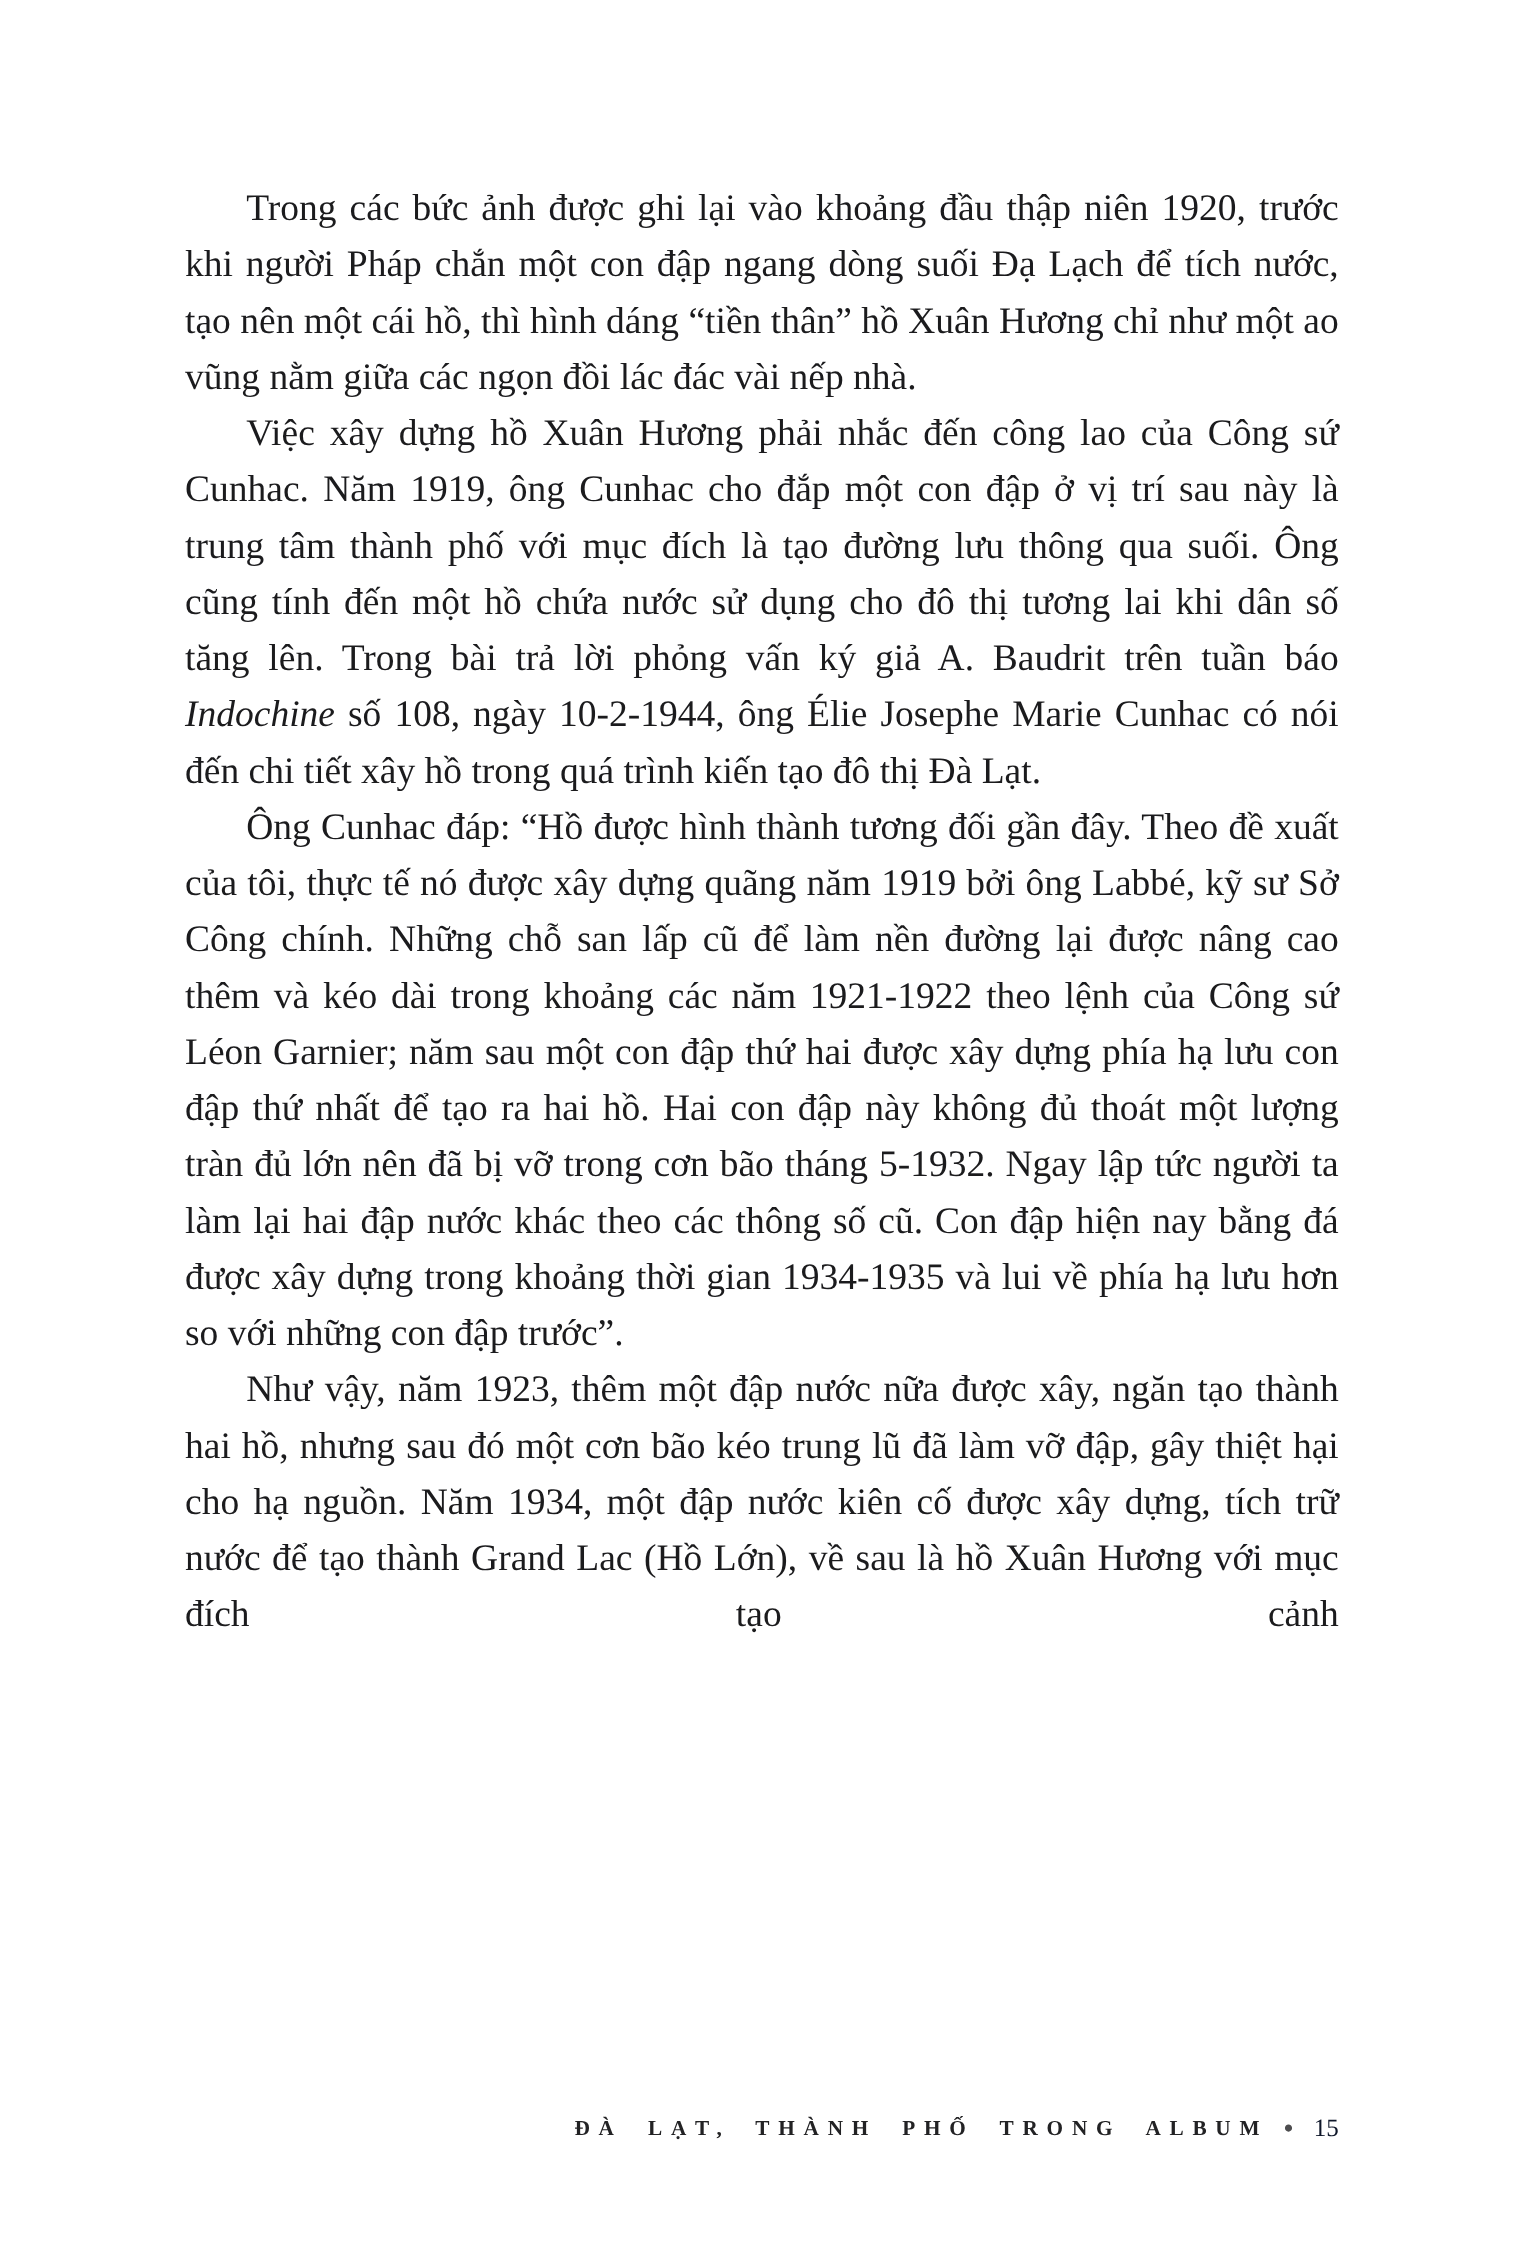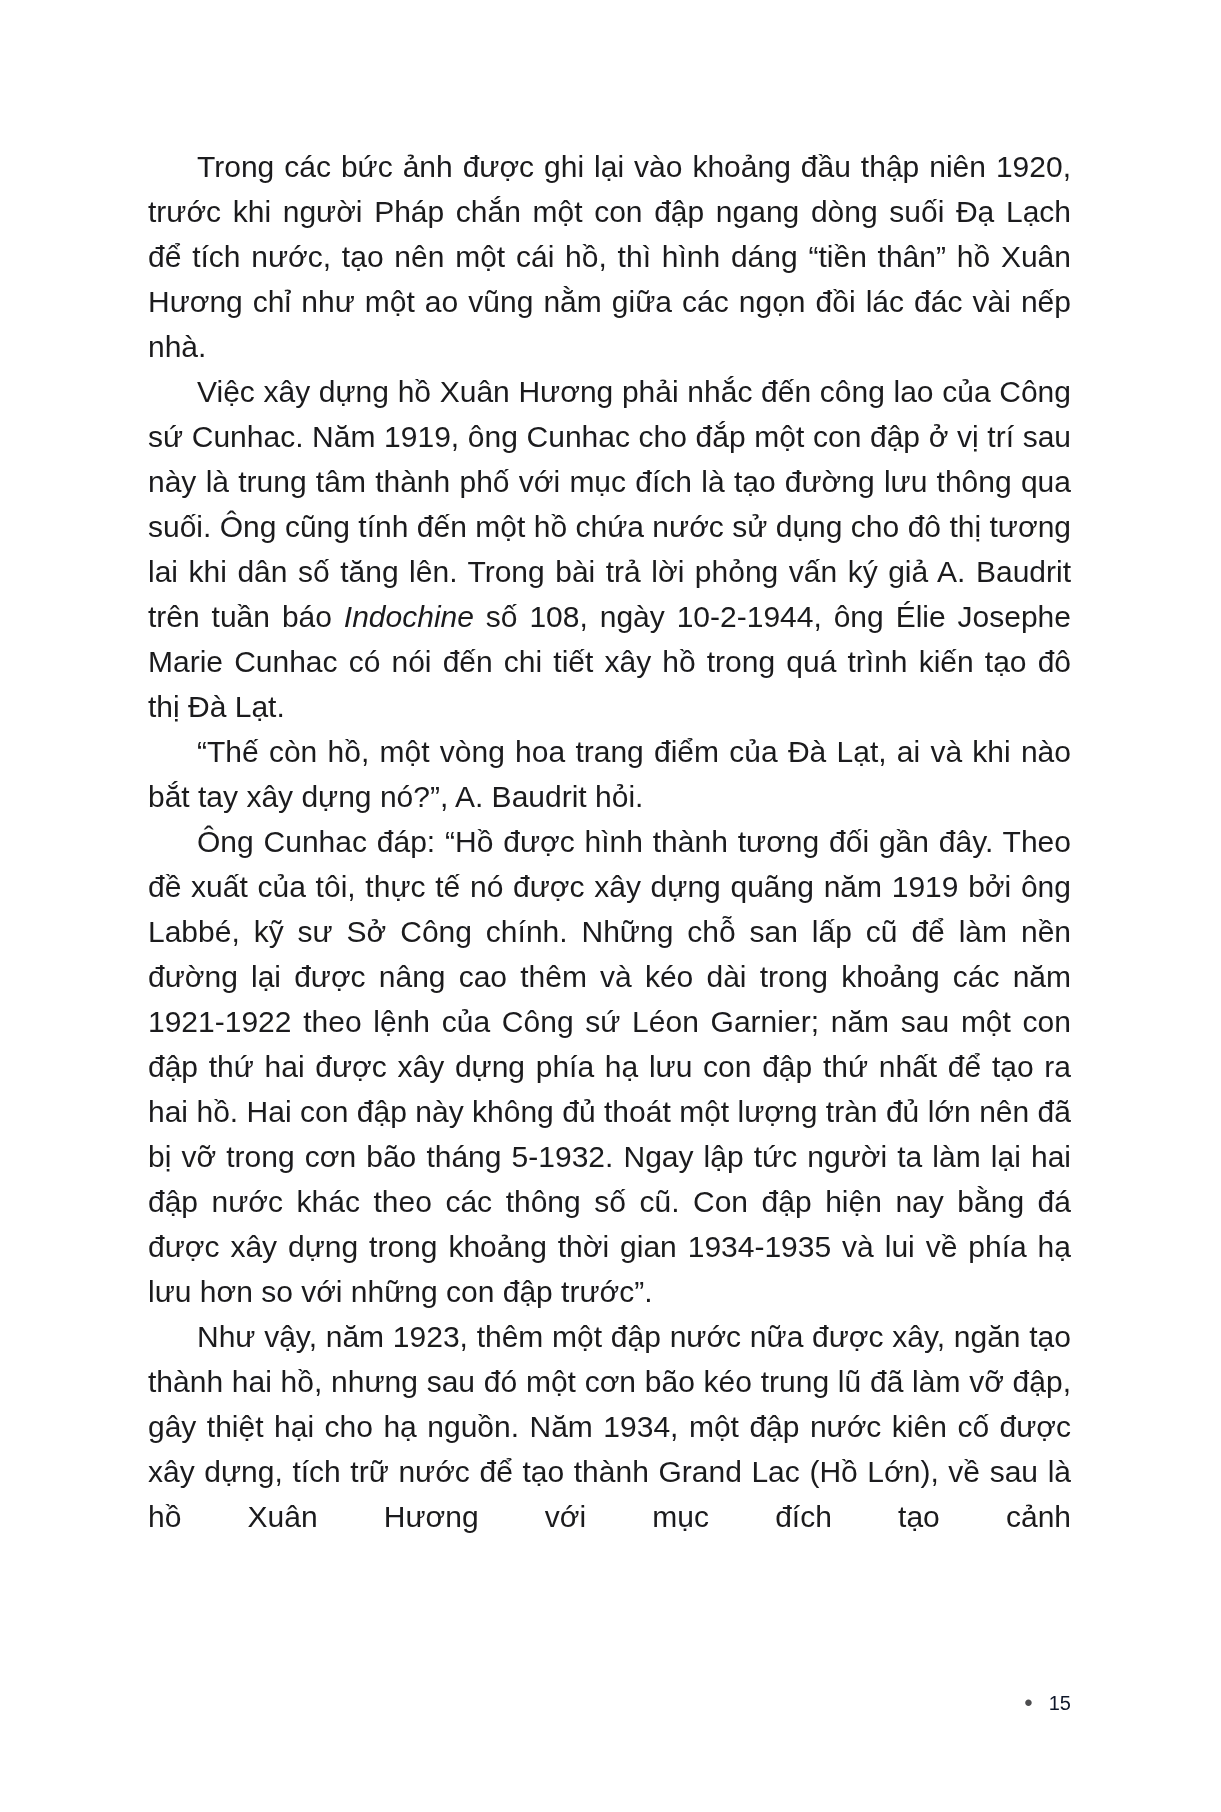--- a/index.html
+++ b/index.html
@@ -6,21 +6,21 @@
     margin: 0;
     padding: 0;
     background: #ffffff;
   }
   .page {
     position: relative;
     width: 1221px;
     height: 1812px;
     background: #ffffff;
     overflow: hidden;
-    font-family: Liberation Sans, sans-serif;
+    font-family: Liberation Serif, serif;
   }
   .text-block {
     position: absolute;
     top: 144px;
     left: 148px;
     width: 923px;
     font-size: 30px;
     line-height: 45px;
     color: #1b1b1d;
     text-align: justify;
@@ -65,23 +65,23 @@
   }
 </style>
 </head>
 <body>
 
 <div class="page">
 
   <main class="text-block">
       <p><span>Trong các bức ảnh được ghi lại vào khoảng đầu thập niên 1920, trước khi người Pháp chắn một con đập ngang dòng suối Đạ Lạch để tích nước, tạo nên một cái hồ, thì hình dáng “tiền thân” hồ Xuân Hương chỉ như một ao vũng nằm giữa các ngọn đồi lác đác vài nếp nhà.</span></p>
       <p><span>Việc xây dựng hồ Xuân Hương phải nhắc đến công lao của Công sứ Cunhac. Năm 1919, ông Cunhac cho đắp một con đập ở vị trí sau này là trung tâm thành phố với mục đích là tạo đường lưu thông qua suối. Ông cũng tính đến một hồ chứa nước sử dụng cho đô thị tương lai khi dân số tăng lên. Trong bài trả lời phỏng vấn ký giả A. Baudrit trên tuần báo </span><em>Indochine</em><span> số 108, ngày 10-2-1944, ông Élie Josephe Marie Cunhac có nói đến chi tiết xây hồ trong quá trình kiến tạo đô thị Đà Lạt.</span></p>
-      <p><span>“Thế còn hồ, một vòng hoa trang điểm của Đà Lạt, ai và khi nào bắt tay xây dựng nó?”, A. Baudrit hỏi.</span></p>
       <p><span>Ông Cunhac đáp: “Hồ được hình thành tương đối gần đây. Theo đề xuất của tôi, thực tế nó được xây dựng quãng năm 1919 bởi ông Labbé, kỹ sư Sở Công chính. Những chỗ san lấp cũ để làm nền đường lại được nâng cao thêm và kéo dài trong khoảng các năm 1921-1922 theo lệnh của Công sứ Léon Garnier; năm sau một con đập thứ hai được xây dựng phía hạ lưu con đập thứ nhất để tạo ra hai hồ. Hai con đập này không đủ thoát một lượng tràn đủ lớn nên đã bị vỡ trong cơn bão tháng 5-1932. Ngay lập tức người ta làm lại hai đập nước khác theo các thông số cũ. Con đập hiện nay bằng đá được xây dựng trong khoảng thời gian 1934-1935 và lui về phía hạ lưu hơn so với những con đập trước”.</span></p>
       <p class="cont"><span>Như vậy, năm 1923, thêm một đập nước nữa được xây, ngăn tạo thành hai hồ, nhưng sau đó một cơn bão kéo trung lũ đã làm vỡ đập, gây thiệt hại cho hạ nguồn. Năm 1934, một đập nước kiên cố được xây dựng, tích trữ nước để tạo thành Grand Lac (Hồ Lớn), về sau là hồ Xuân Hương với mục đích tạo cảnh</span></p>
     </main>
 
   <footer class="page-footer">
+    <span class="running-title">ĐÀ LẠT, THÀNH PHỐ TRONG ALBUM</span>
     <span class="bullet">•</span>
     <span class="page-number">15</span>
   </footer>
 
 </div>
 
 </body></html>

